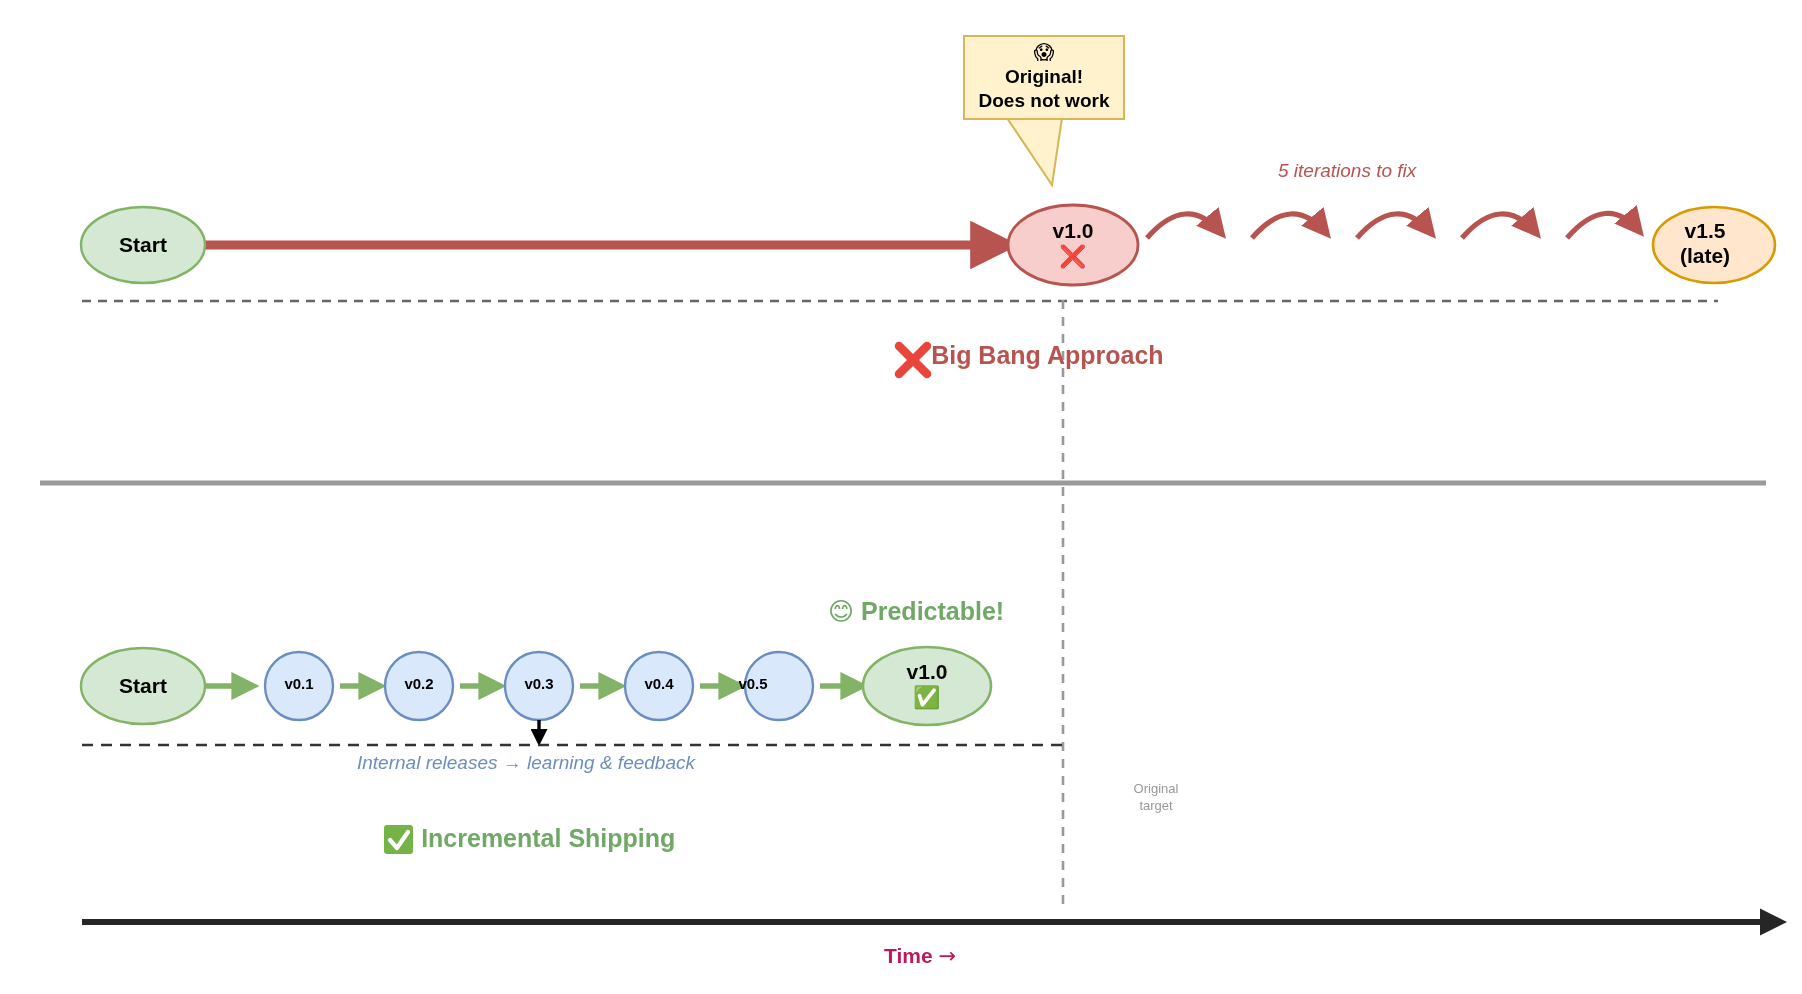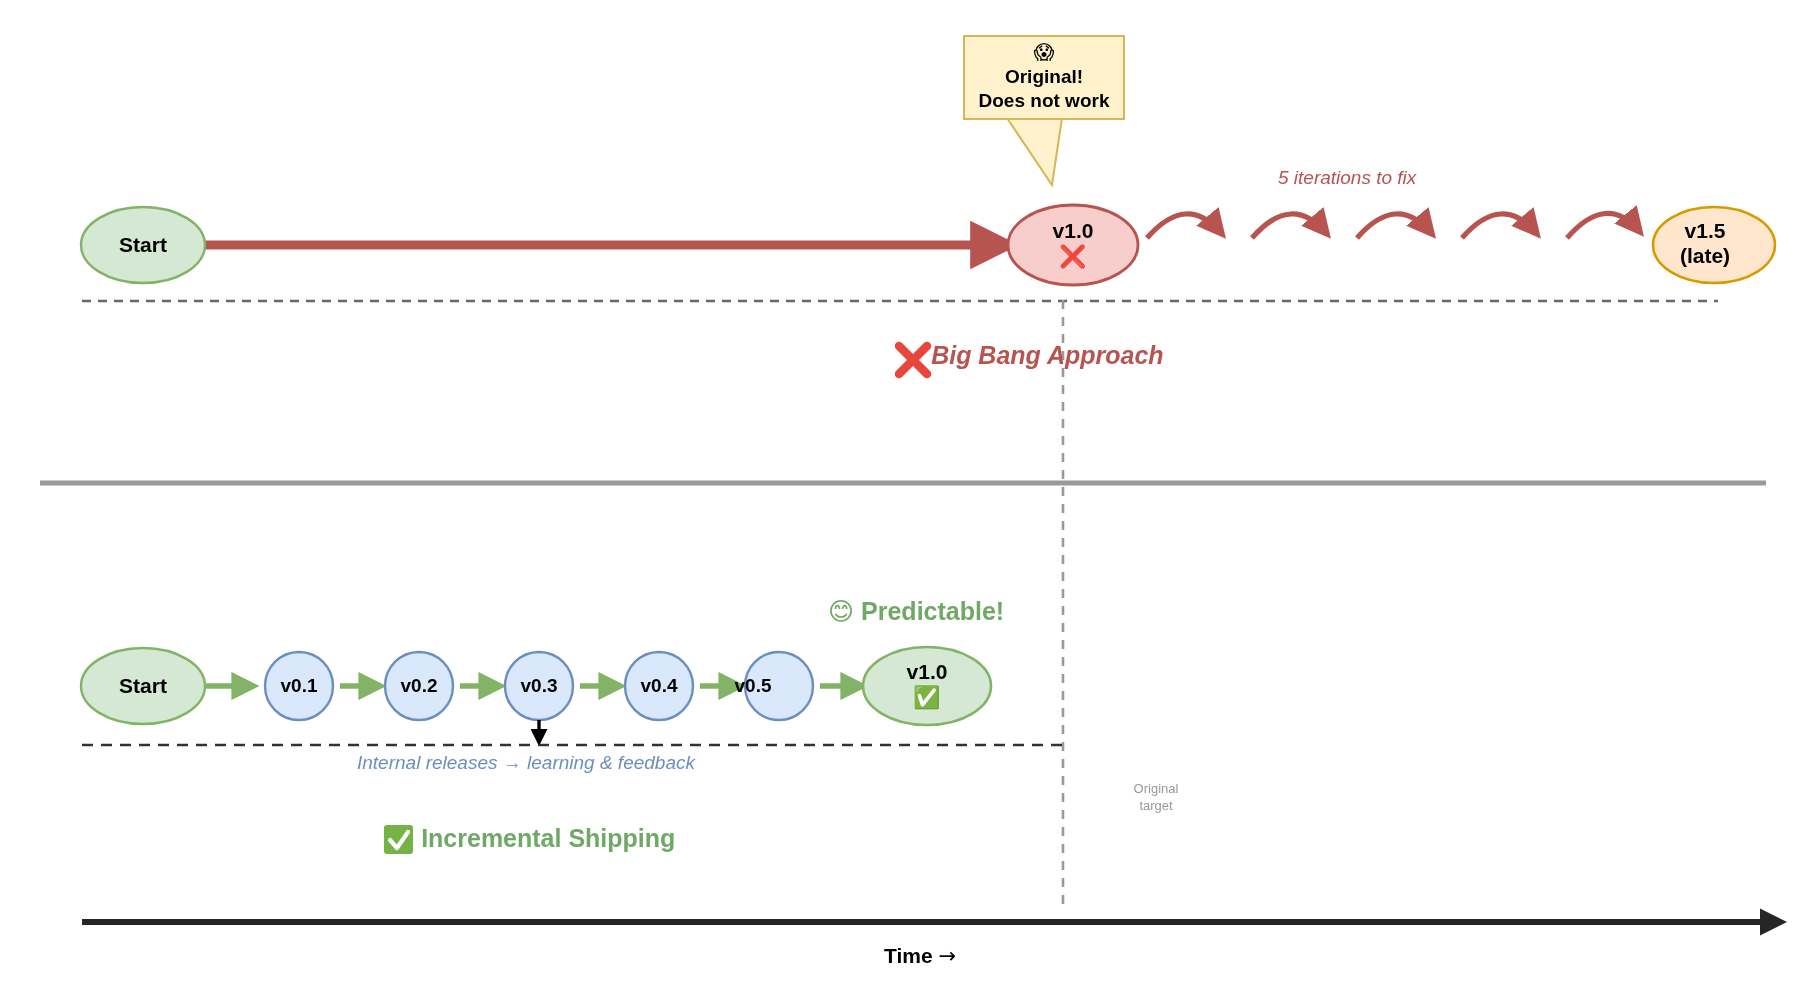--- a/index.html
+++ b/index.html
@@ -41,26 +41,26 @@
   .emoji {
     font-family: "DejaVu Sans", sans-serif;
   }
 
   
   #start-top-label { font-size: 21px; }
   #v10-fail-label  { font-size: 21px; }
   #v15-label       { font-size: 21px; }
 
   #iterations-label {
-    left: 1278px; top: 167px;
+    left: 1278px; top: 160px;
     font-size: 19px; font-style: italic; color: #b85450;
   }
   #bigbang-caption {
     left: 893px; top: 341px;
-    font-size: 25px; font-weight: bold; color: #b85450; font-style: italic;
+    font-size: 25px; font-weight: bold; color: #b85450;
   }
   #bigbang-caption .emoji { font-size: 25px; margin-right: 7px; }
 
   
   #callout-box {
     position: absolute;
     left: 963px; top: 35px;
     width: 162px; height: 85px;
     background: #fff2cc;
     border: 2px solid #d6b656;
@@ -73,21 +73,21 @@
     text-align: center;
     font-size: 19px;
     font-weight: bold;
     color: #000000;
     line-height: 1.25;
   }
   #callout-text .emoji { font-size: 20px; font-weight: normal; }
 
   
   #start-bot-label { font-size: 21px; }
-  .micro-label     { font-size: 19px; }
+  .micro-label     { font-size: 15px; }
   #v10-ok-label    { font-size: 21px; }
 
   #predictable-caption {
     left: 828px; top: 597px;
     font-size: 25px; font-weight: bold; color: #70a865;
   }
   #predictable-caption .emoji { font-size: 25px; margin-right: 7px; }
 
   #internal-note {
     left: 357px; top: 752px;
@@ -106,21 +106,21 @@
     white-space: normal;
     font-size: 13px;
     color: #999999;
     line-height: 1.32;
   }
   #time-label {
     left: 920px; top: 944px;
     transform: translateX(-50%);
     font-size: 21px;
     font-weight: bold;
-    color: #000000;
+    color: #be185d;
   }
   #time-label .arrow-glyph { font-family: "DejaVu Sans", sans-serif; font-weight: normal; }
 </style>
 </head>
 <body>
 
 <div id="stage">
 
   <svg id="canvas" viewBox="0 0 1802 994">
     <defs>

